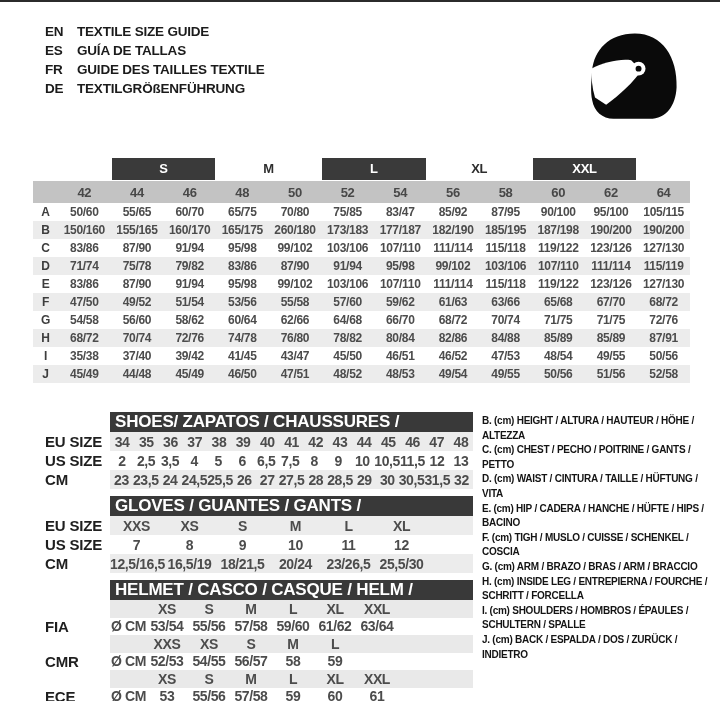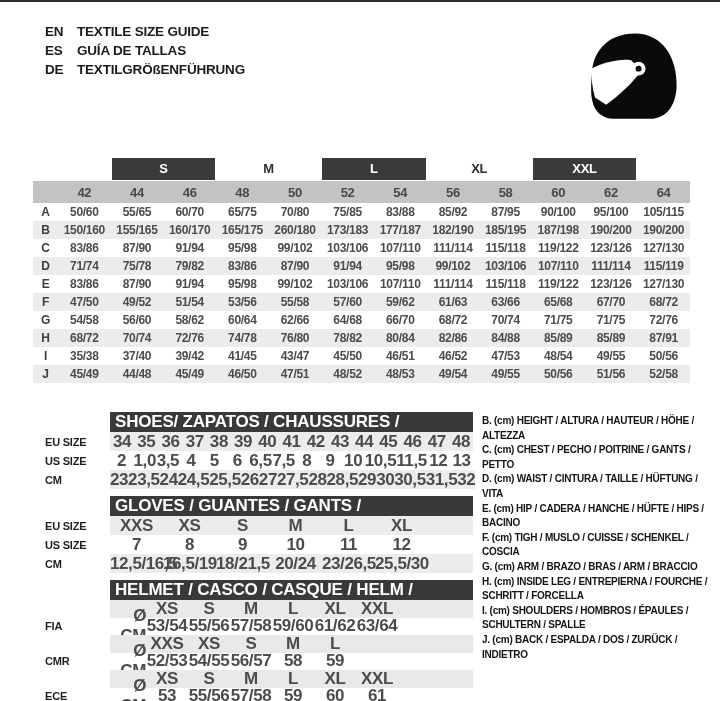--- a/index.html
+++ b/index.html
@@ -37,28 +37,28 @@
   .gbox.dark { background: #3a3a3a; color: #fff; margin: 0 1px; }
   .size-row td { background: #c3c3c3; height: 22px; font-size: 13px; color: #484848; }
   .data-row td { height: 18px; }
   .data-row.shade td { background: #ececec; }
   .row-label { color: #3d3d3d; }
   
   .bottom { display: flex; margin: 29px 0 0 0; padding-left: 45px; }
   .left-col { width: 428px; flex: 0 0 428px; }
   .small-table { margin-bottom: 7px; }
   .st-row { display: flex; align-items: center; }
-  .st-label { width: 65px; flex: 0 0 65px; font-size: 11px; color: #1f1f1f; letter-spacing: -0.2px; }
+  .st-label { width: 65px; flex: 0 0 65px; font-size: 15px; color: #1f1f1f; letter-spacing: -0.2px; }
   .st-bar {
     flex: 1; height: 20px; line-height: 20px;
     background: #393939; color: #fff;
     font-size: 17px; padding-left: 5px; text-align: left; letter-spacing: -0.2px;
   }
   .st-cells { flex: 1; display: flex; height: 19px; align-items: center; text-align: center;
-    font-size: 17px; color: #4c4c4c; letter-spacing: -0.4px; }
+    font-size: 14px; color: #4c4c4c; letter-spacing: -0.4px; }
   .st-cells.shaded { background: #ececec; }
   .st-cells .cell { overflow: visible; white-space: nowrap; }
   .shoes-cells .cell { flex: 1; }
   .gloves-cells .cell { width: 53px; flex: 0 0 53px; }
   .helmet-cells .unit { width: 36px; flex: 0 0 36px; text-align: right; }
   .helmet-cells .cell { width: 42px; flex: 0 0 42px; }
   .st-cells .filler { flex: 1; }
   .helmet-block .st-cells { height: 17.5px; }
   .helmet-block .st-cells.shaded { background: #e9e9e9; }
   
@@ -75,20 +75,24 @@
     <ul class="langs" id="langs">
         <li>
           <span class="code">EN</span>
           <span class="title">TEXTILE SIZE GUIDE</span>
         </li>
         <li>
           <span class="code">ES</span>
           <span class="title">GUÍA DE TALLAS</span>
         </li>
         <li>
+          <span class="code">FR</span>
+          <span class="title">GUIDE DES TAILLES TEXTILE</span>
+        </li>
+        <li>
           <span class="code">DE</span>
           <span class="title">TEXTILGRÖßENFÜHRUNG</span>
         </li>
       </ul>
     <svg class="helmet-svg" viewBox="0 0 110 100" aria-hidden="true">
       <path fill="#0a0a0a" d="M57 3 C 29 3 13 21 11 43 C 10 54 9 66 11 75 C 13 87 22 95 34 95 L 73 95 C 91 95 101 81 102 61 C 103 29 87 3 57 3 Z"></path>
       <path fill="#ffffff" d="M10 41 C 23 34 42 30 53 32 L 64 43 C 57 54 40 70 26 80 L 14 72 C 11 62 10 51 10 41 Z"></path>
       <circle cx="61" cy="41" r="7.5" fill="#ffffff"></circle>
       <circle cx="61" cy="41" r="3.2" fill="#0a0a0a"></circle>
     </svg>
@@ -146,21 +150,21 @@
           <td>64</td>
         </tr>
         <tr class="data-row">
           <td class="row-label">A</td>
           <td>50/60</td>
           <td>55/65</td>
           <td>60/70</td>
           <td>65/75</td>
           <td>70/80</td>
           <td>75/85</td>
-          <td>83/88</td>
+          <td>83/47</td>
           <td>85/92</td>
           <td>87/95</td>
           <td>90/100</td>
           <td>95/100</td>
           <td>105/115</td>
         </tr>
         <tr class="data-row shade">
           <td class="row-label">B</td>
           <td>150/160</td>
           <td>155/165</td>
@@ -322,21 +326,21 @@
               <div class="cell">45</div>
               <div class="cell">46</div>
               <div class="cell">47</div>
               <div class="cell">48</div>
             </div>
           </div>
           <div class="st-row">
             <div class="st-label">US SIZE</div>
             <div class="st-cells shoes-cells">
               <div class="cell">2</div>
-              <div class="cell">1,0</div>
+              <div class="cell">2,5</div>
               <div class="cell">3,5</div>
               <div class="cell">4</div>
               <div class="cell">5</div>
               <div class="cell">6</div>
               <div class="cell">6,5</div>
               <div class="cell">7,5</div>
               <div class="cell">8</div>
               <div class="cell">9</div>
               <div class="cell">10</div>
               <div class="cell">10,5</div>

